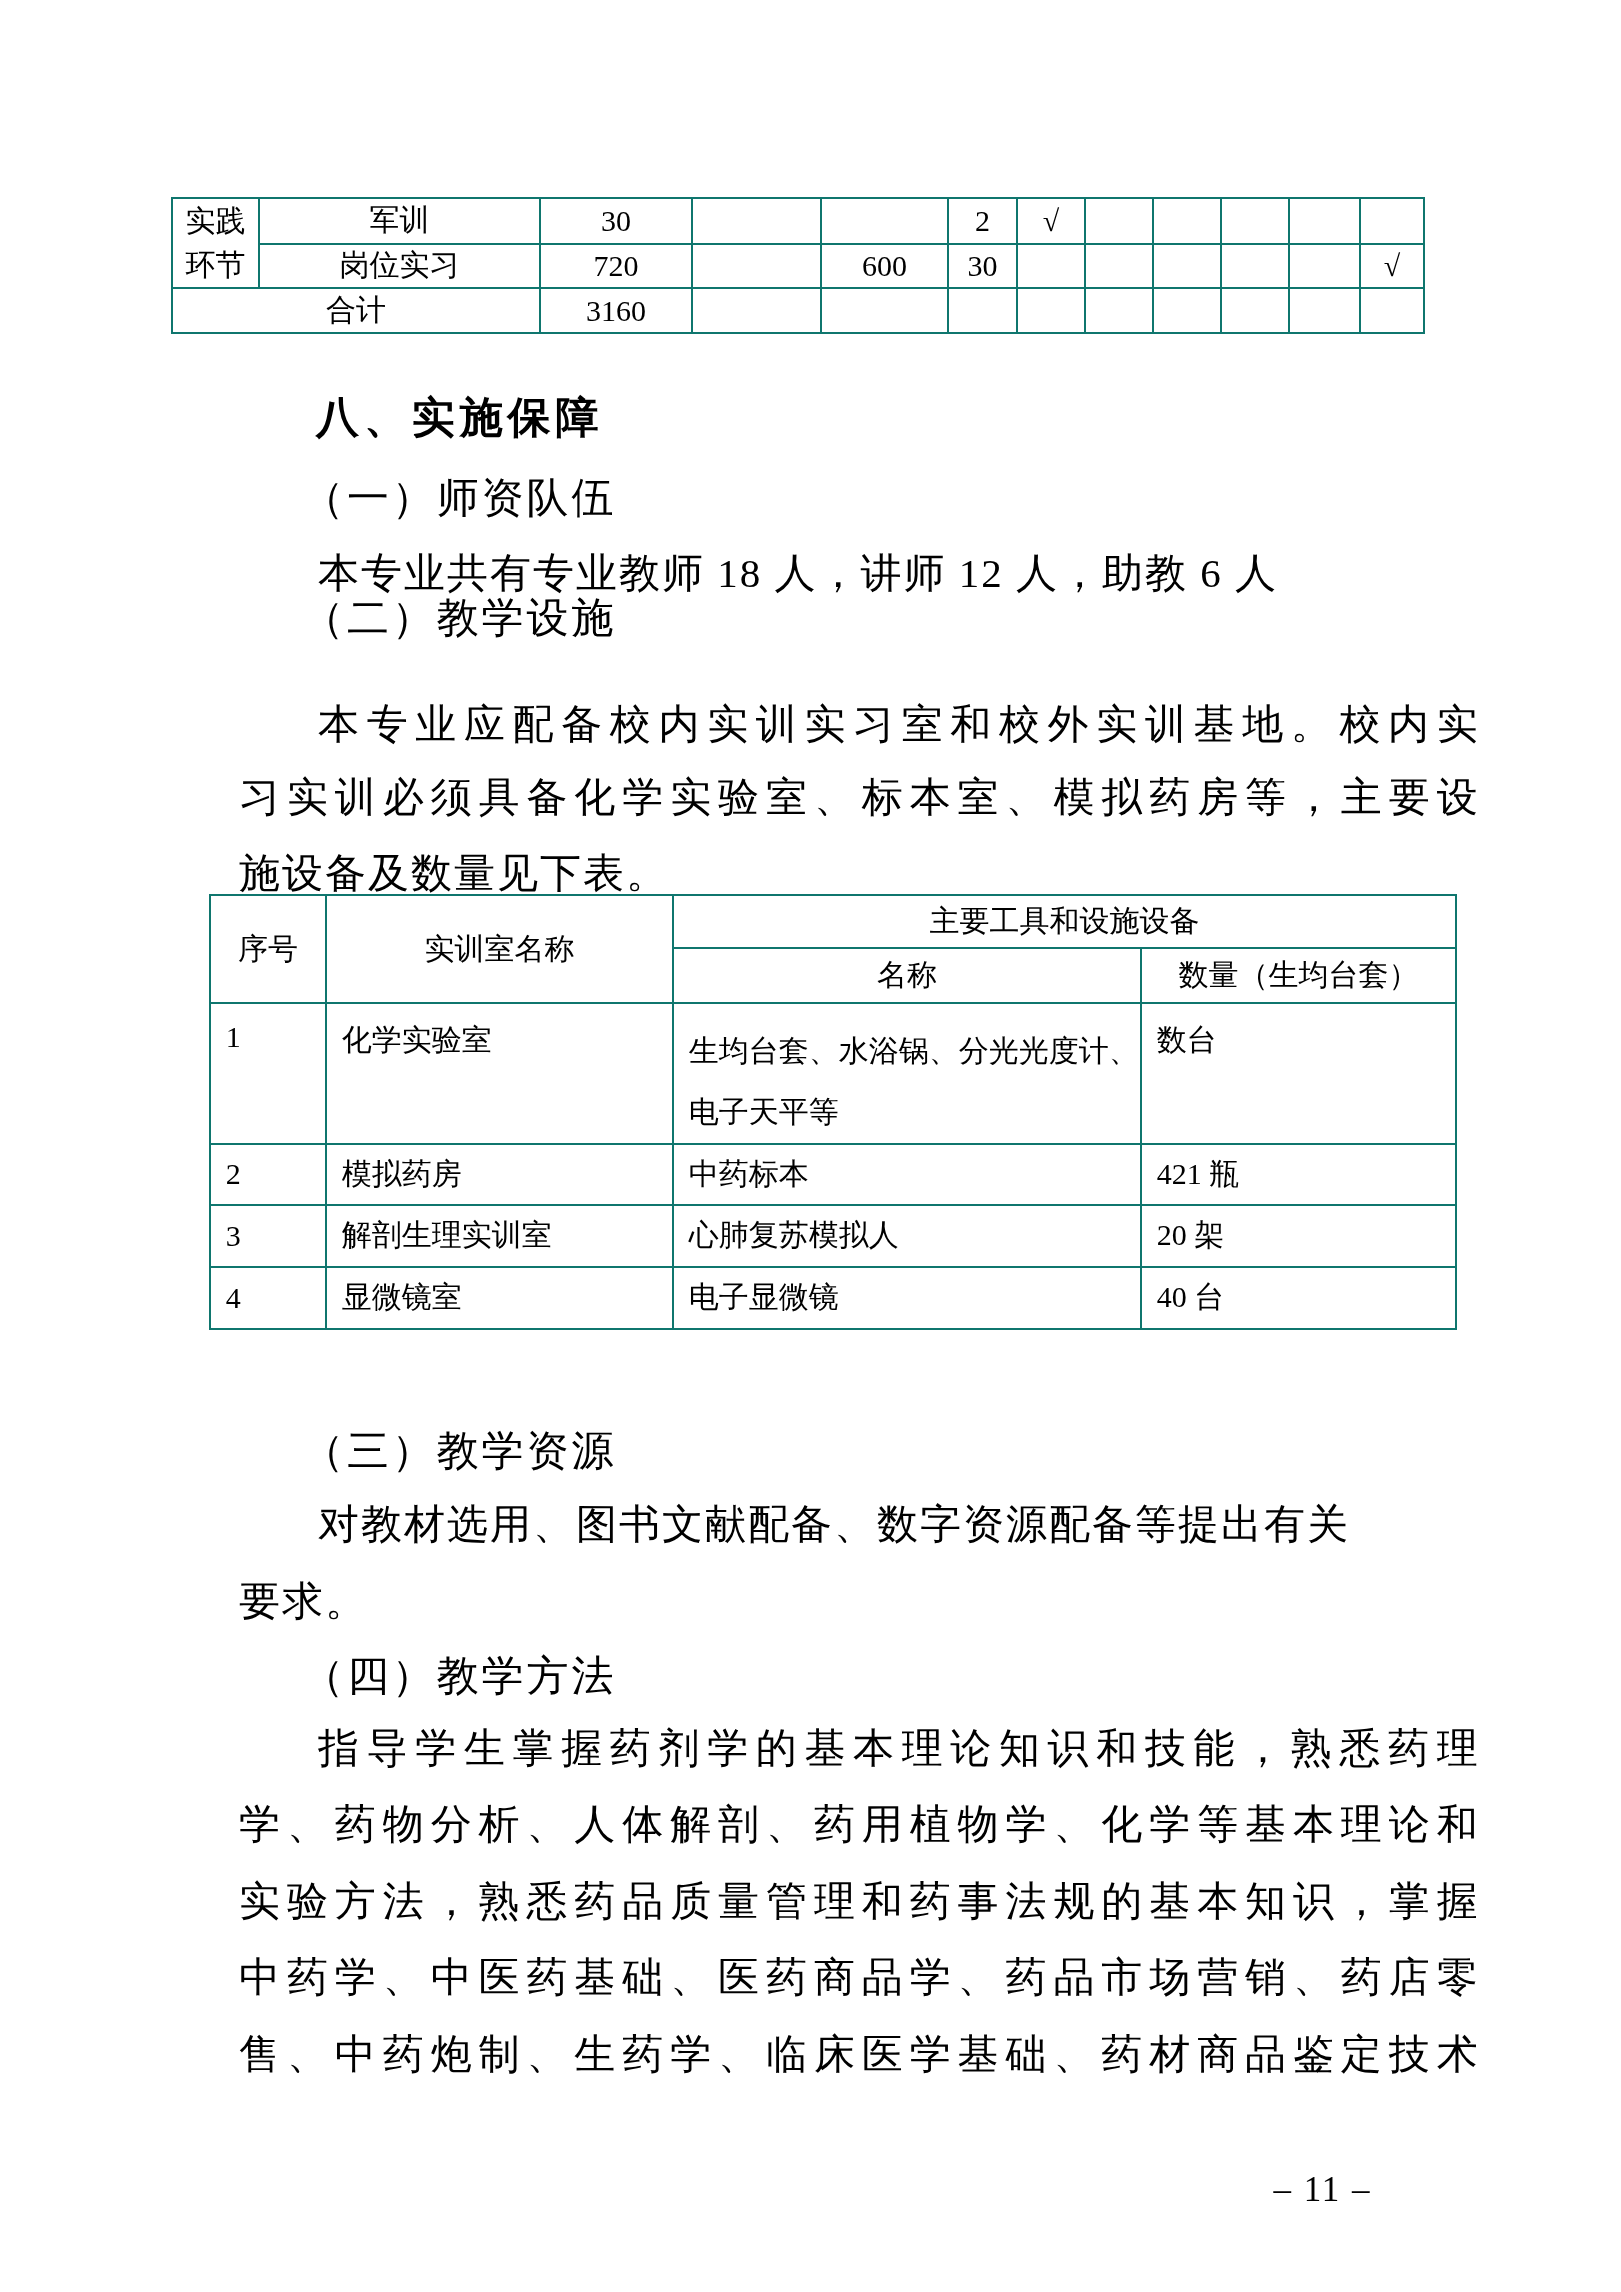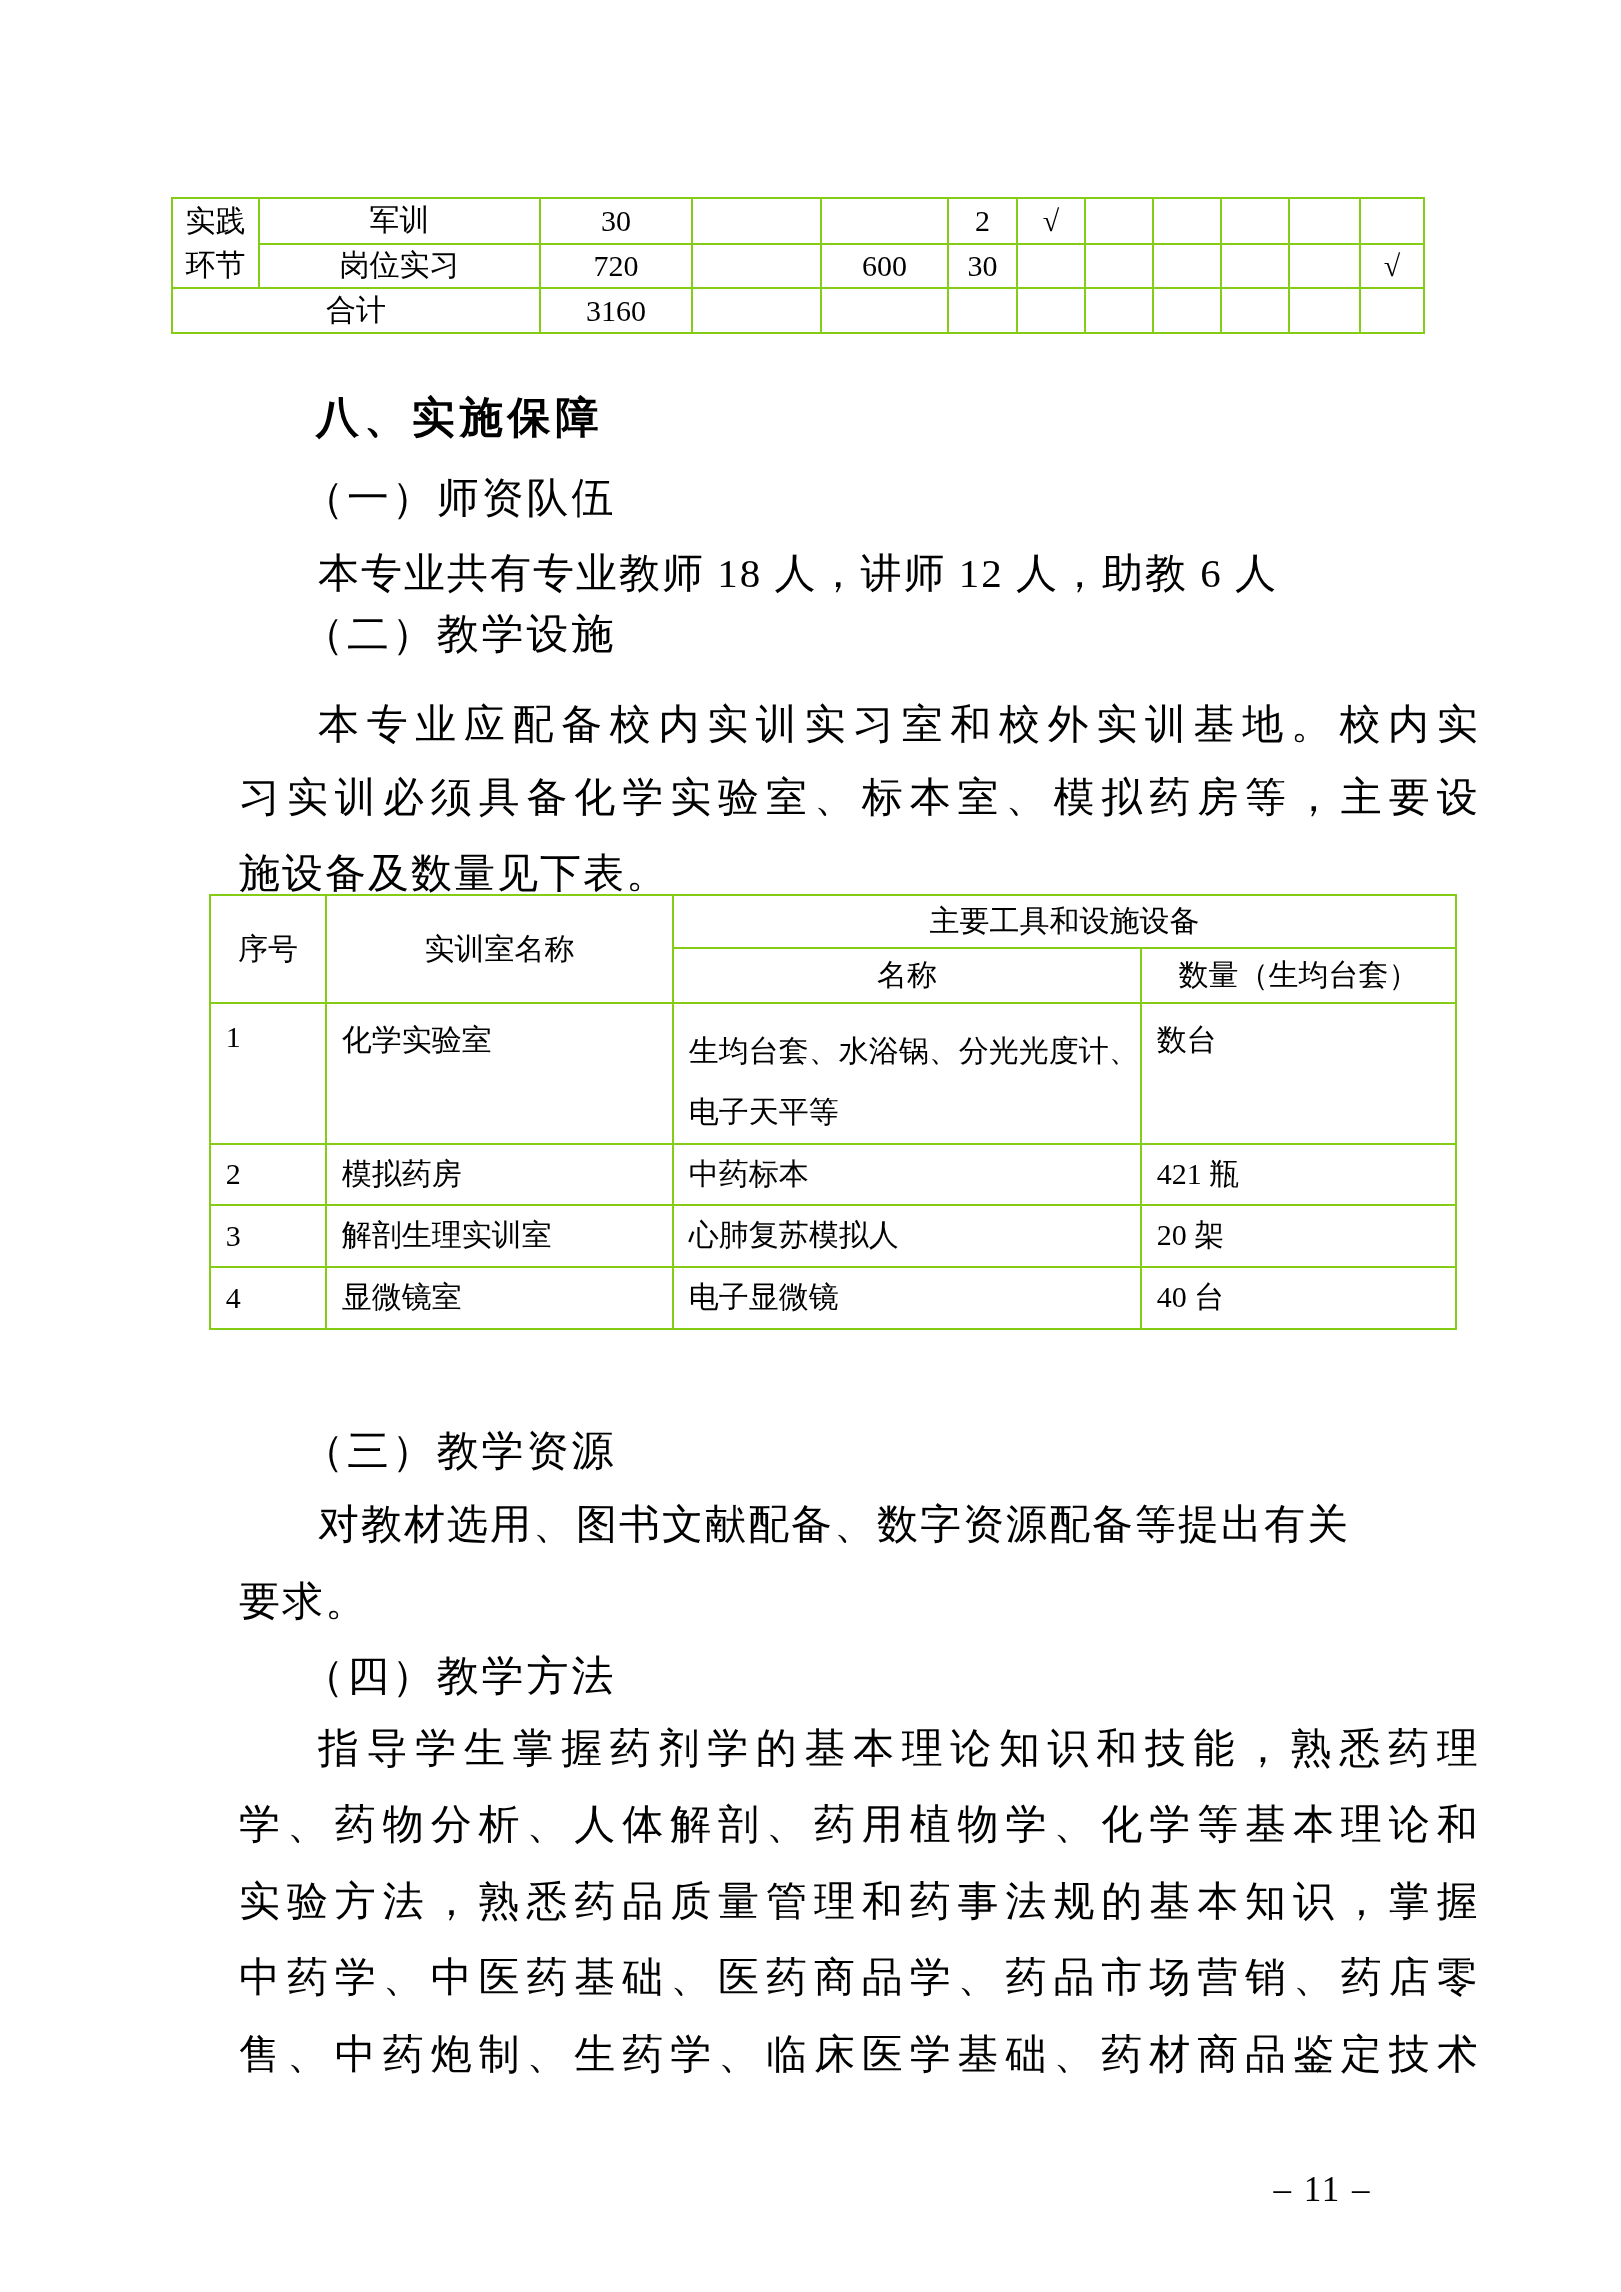--- a/index.html
+++ b/index.html
@@ -10,21 +10,21 @@
   }
   .abs{position:absolute;white-space:nowrap;margin-top:35px;}
   .bodyline{font-size:41px;line-height:45px;letter-spacing:2px;}
   .jline{display:flex;justify-content:space-between;letter-spacing:0;}
   .subhead{font-size:42px;line-height:47px;letter-spacing:2.9px;}
   .mainhead{
     font-family:"Liberation Sans","DejaVu Sans",sans-serif;
     font-weight:bold;font-size:43px;line-height:47px;letter-spacing:4.9px;
   }
   table{border-collapse:collapse;table-layout:fixed;position:absolute;}
-  td{border:2px solid #84cc16;padding:0;font-size:30px;overflow:hidden;}
+  td{border:2px solid #0f766e;padding:0;font-size:30px;overflow:hidden;}
   
   #practice-table{left:171px;top:197px;width:1251px;}
   #practice-table td{text-align:center;vertical-align:middle;}
   #practice-table tr.pt-r1>td{height:43px;border-bottom-width:2.9px;}
   #practice-table tr.pt-r2>td{height:42px;}
   #practice-table tr.pt-r3>td{height:43px;}
   #practice-table td.pt-group{border-bottom-width:2px;line-height:44px;}
   
   #facilities-table{left:209px;top:894px;width:1245px;}
   #facilities-table td{vertical-align:middle;}
@@ -102,21 +102,21 @@
     <td></td>
   </tr>
 </tbody>
   </table>
 
 <div class="abs mainhead" style="left:316px;top:359px;">八、实施保障</div>
 
 <div class="abs subhead" style="left:302px;top:440px;text-align:center;">（一）师资队伍</div>
 <div class="abs bodyline" style="left:318px;top:516px;">本专业共有专业教师 18 人，讲师 12 人，助教 6 人</div>
 
-<div class="abs subhead" style="left:302px;top:576px;text-align:center;">（二）教学设施</div>
+<div class="abs subhead" style="left:302px;top:560px;text-align:center;">（二）教学设施</div>
 <div class="abs bodyline jline" style="left:318px;top:667px;width:1160px;">
     <span>本</span>
     <span>专</span>
     <span>业</span>
     <span>应</span>
     <span>配</span>
     <span>备</span>
     <span>校</span>
     <span>内</span>
     <span>实</span>

